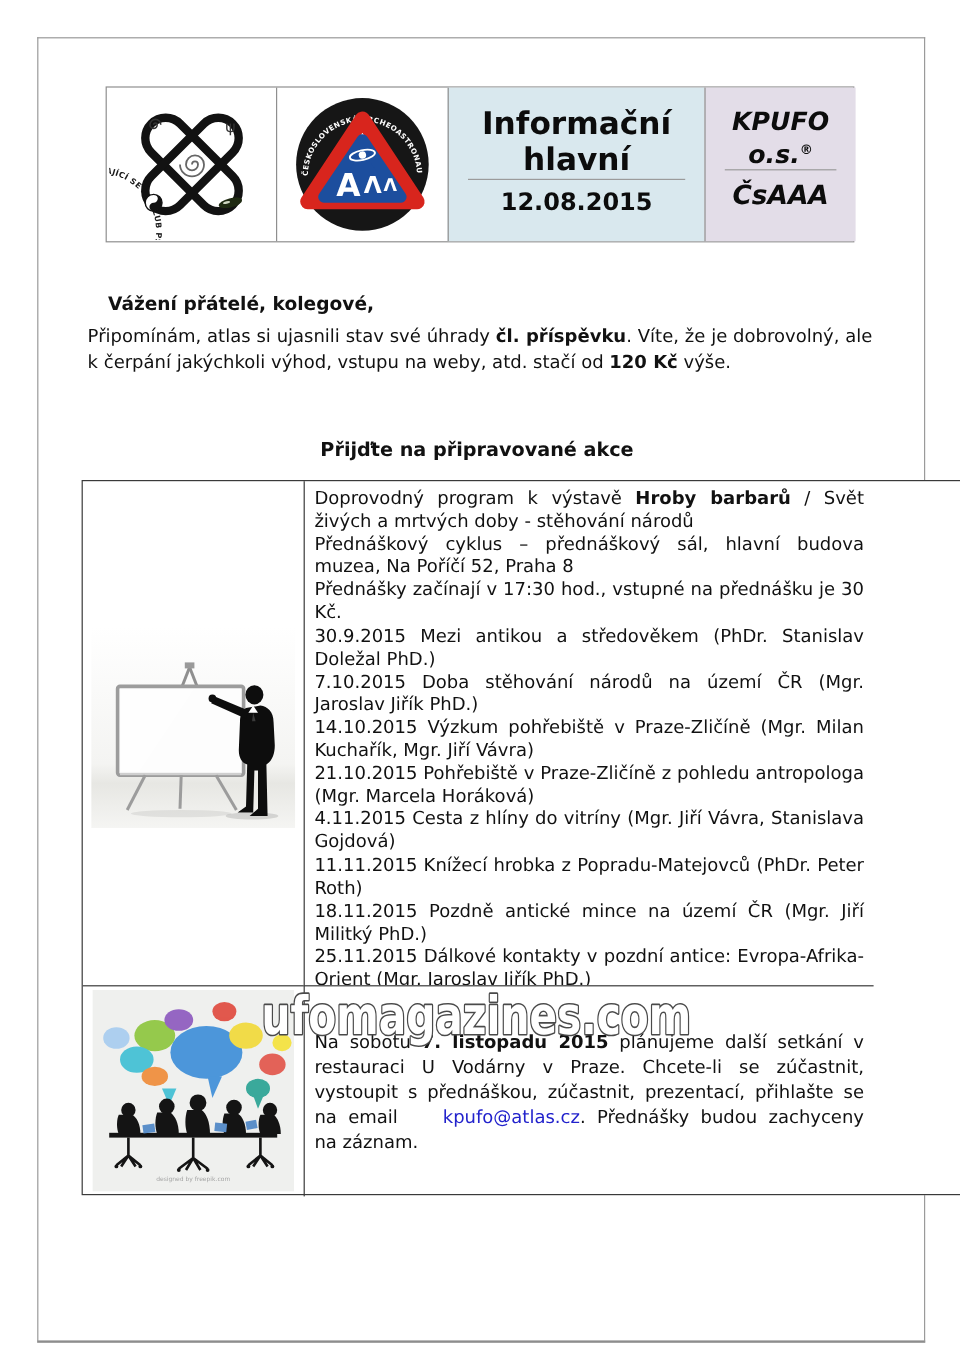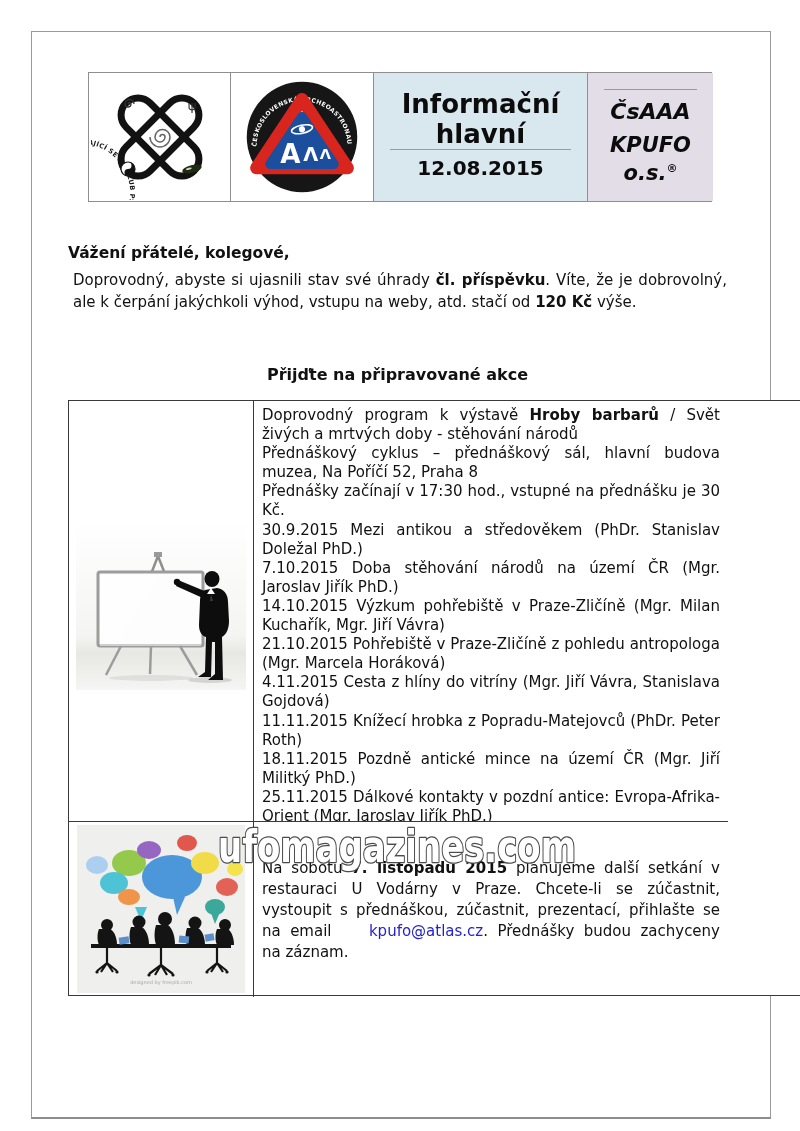--- a/index.html
+++ b/index.html
@@ -20,21 +20,21 @@
   .h-sub.bottom{border-top:1px solid #9b9b9b;}
   .title-cell{background:#d9e8ee;}
   .org-cell{background:#e3dde8;}
   .doc-title{font-size:26px;font-weight:bold;line-height:30px;text-align:center;color:#0c0c0c;}
   .doc-date{font-size:20px;font-weight:bold;color:#0c0c0c;}
   .org-name{font-size:21px;font-weight:bold;font-style:italic;text-align:center;line-height:24px;color:#0c0c0c;}
   .org-name sup{font-size:11px;}
   .org-name2{font-size:22px;font-weight:bold;font-style:italic;color:#0c0c0c;}
 
   
-  .greeting{position:absolute;left:68px;top:244px;font-size:15.5px;font-weight:bold;}
+  .greeting{position:absolute;left:90px;top:244px;font-size:15.5px;font-weight:bold;}
   .intro{position:absolute;left:73px;top:270px;width:654px;font-size:15px;line-height:21.5px;}
   .intro .para{text-align:justify;}
   .section-heading{position:absolute;left:68px;top:365px;width:659px;text-align:center;
         font-size:16px;font-weight:bold;}
 
   
   .events-table{position:absolute;left:68px;top:400px;width:771px;height:596px;
         display:grid;grid-template-columns:184px 475px;grid-template-rows:420px 176px;
         border:1px solid #3a3a3a;box-sizing:border-box;background:#fff;}
   .e-cell{box-sizing:border-box;overflow:hidden;}
@@ -124,35 +124,35 @@
           <div>Informační</div>
           <div>hlavní</div>
         </div>
       </div>
       <div class="h-sub bottom">
         <span class="doc-date">12.08.2015</span>
       </div>
     </div>
 
     <div class="h-cell h-col-split org-cell">
-      <div class="h-sub bottom">
-        <span class="org-name2">ČsAAA</span>
-      </div>
       <div class="h-sub">
         <div class="org-name">
           <div>KPUFO</div>
           <div><span>o.s.</span><sup>®</sup></div>
         </div>
       </div>
+      <div class="h-sub bottom">
+        <span class="org-name2">ČsAAA</span>
+      </div>
     </div>
   </div>
 
   <div class="greeting">Vážení přátelé, kolegové,</div>
   <div class="intro">
-      <div class="para"><span>Doprovodný, abyste si ujasnili stav své úhrady </span><span class="b">čl. příspěvku</span><span>. Víte, že je dobrovolný, ale k čerpání jakýchkoli výhod, vstupu na weby, atd. stačí od </span><span class="b">120 Kč</span><span> výše.</span></div>
+      <div class="para"><span>Připomínám, atlas si ujasnili stav své úhrady </span><span class="b">čl. příspěvku</span><span>. Víte, že je dobrovolný, ale k čerpání jakýchkoli výhod, vstupu na weby, atd. stačí od </span><span class="b">120 Kč</span><span> výše.</span></div>
     </div>
   <div class="section-heading">Přijďte na připravované akce</div>
 
   <div class="events-table">
 
     <div class="e-cell img-cell">
       <svg width="170" height="168" viewBox="0 0 170 168" style="margin-top:-10px">
         <defs>
           <linearGradient id="pgbg" x1="0" y1="0" x2="0" y2="1">
             <stop offset="0" stop-color="#ffffff"></stop>

